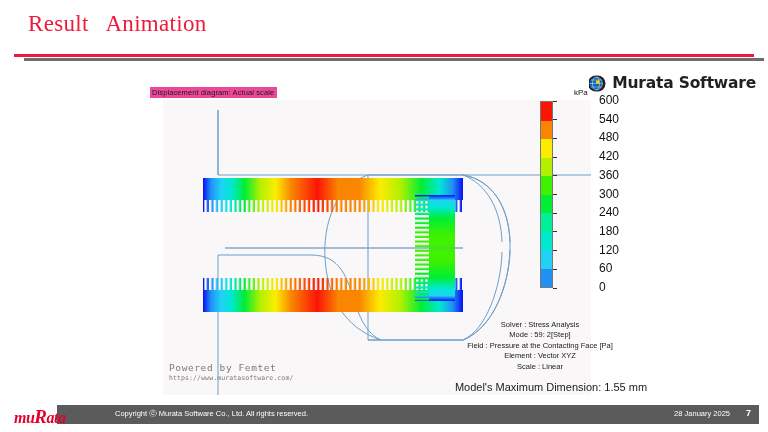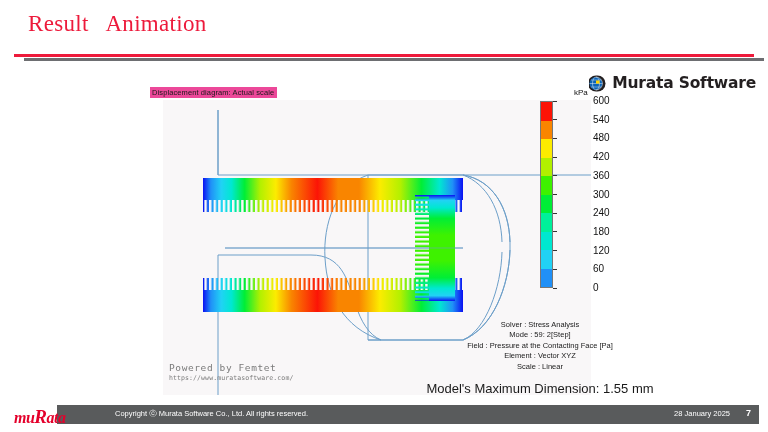--- a/index.html
+++ b/index.html
@@ -140,23 +140,23 @@
   #colorbar-ticks .tickmark {
     position: absolute;
     left: 0;
     top: -0.5px;
     width: 4px;
     height: 1px;
     background: #333;
   }
   #colorbar-ticks .ticklabel {
     position: absolute;
-    left: 0;
+    left: 6px;
     top: -5px;
-    font-size: 10px;
+    font-size: 12px;
     color: #111;
     line-height: 9px;
     white-space: nowrap;
     padding-left: 40px;
   }
 
   
   #femtet-watermark {
     position: absolute;
     left: 169px;
@@ -183,25 +183,25 @@
     top: 320px;
     width: 270px;
     text-align: center;
     font-size: 7.5px;
     line-height: 10.4px;
     color: #1a1a1a;
   }
   #analysis-info .info-line { white-space: nowrap; }
   #model-dimension {
     position: absolute;
-    left: 405px;
+    left: 416px;
     top: 381px;
     width: 270px;
     text-align: center;
-    font-size: 13px;
+    font-size: 11px;
     color: #1a1a1a;
     white-space: nowrap;
   }
 
   
   #footer-bar {
     position: absolute;
     left: 57px;
     top: 405px;
     width: 702px;

